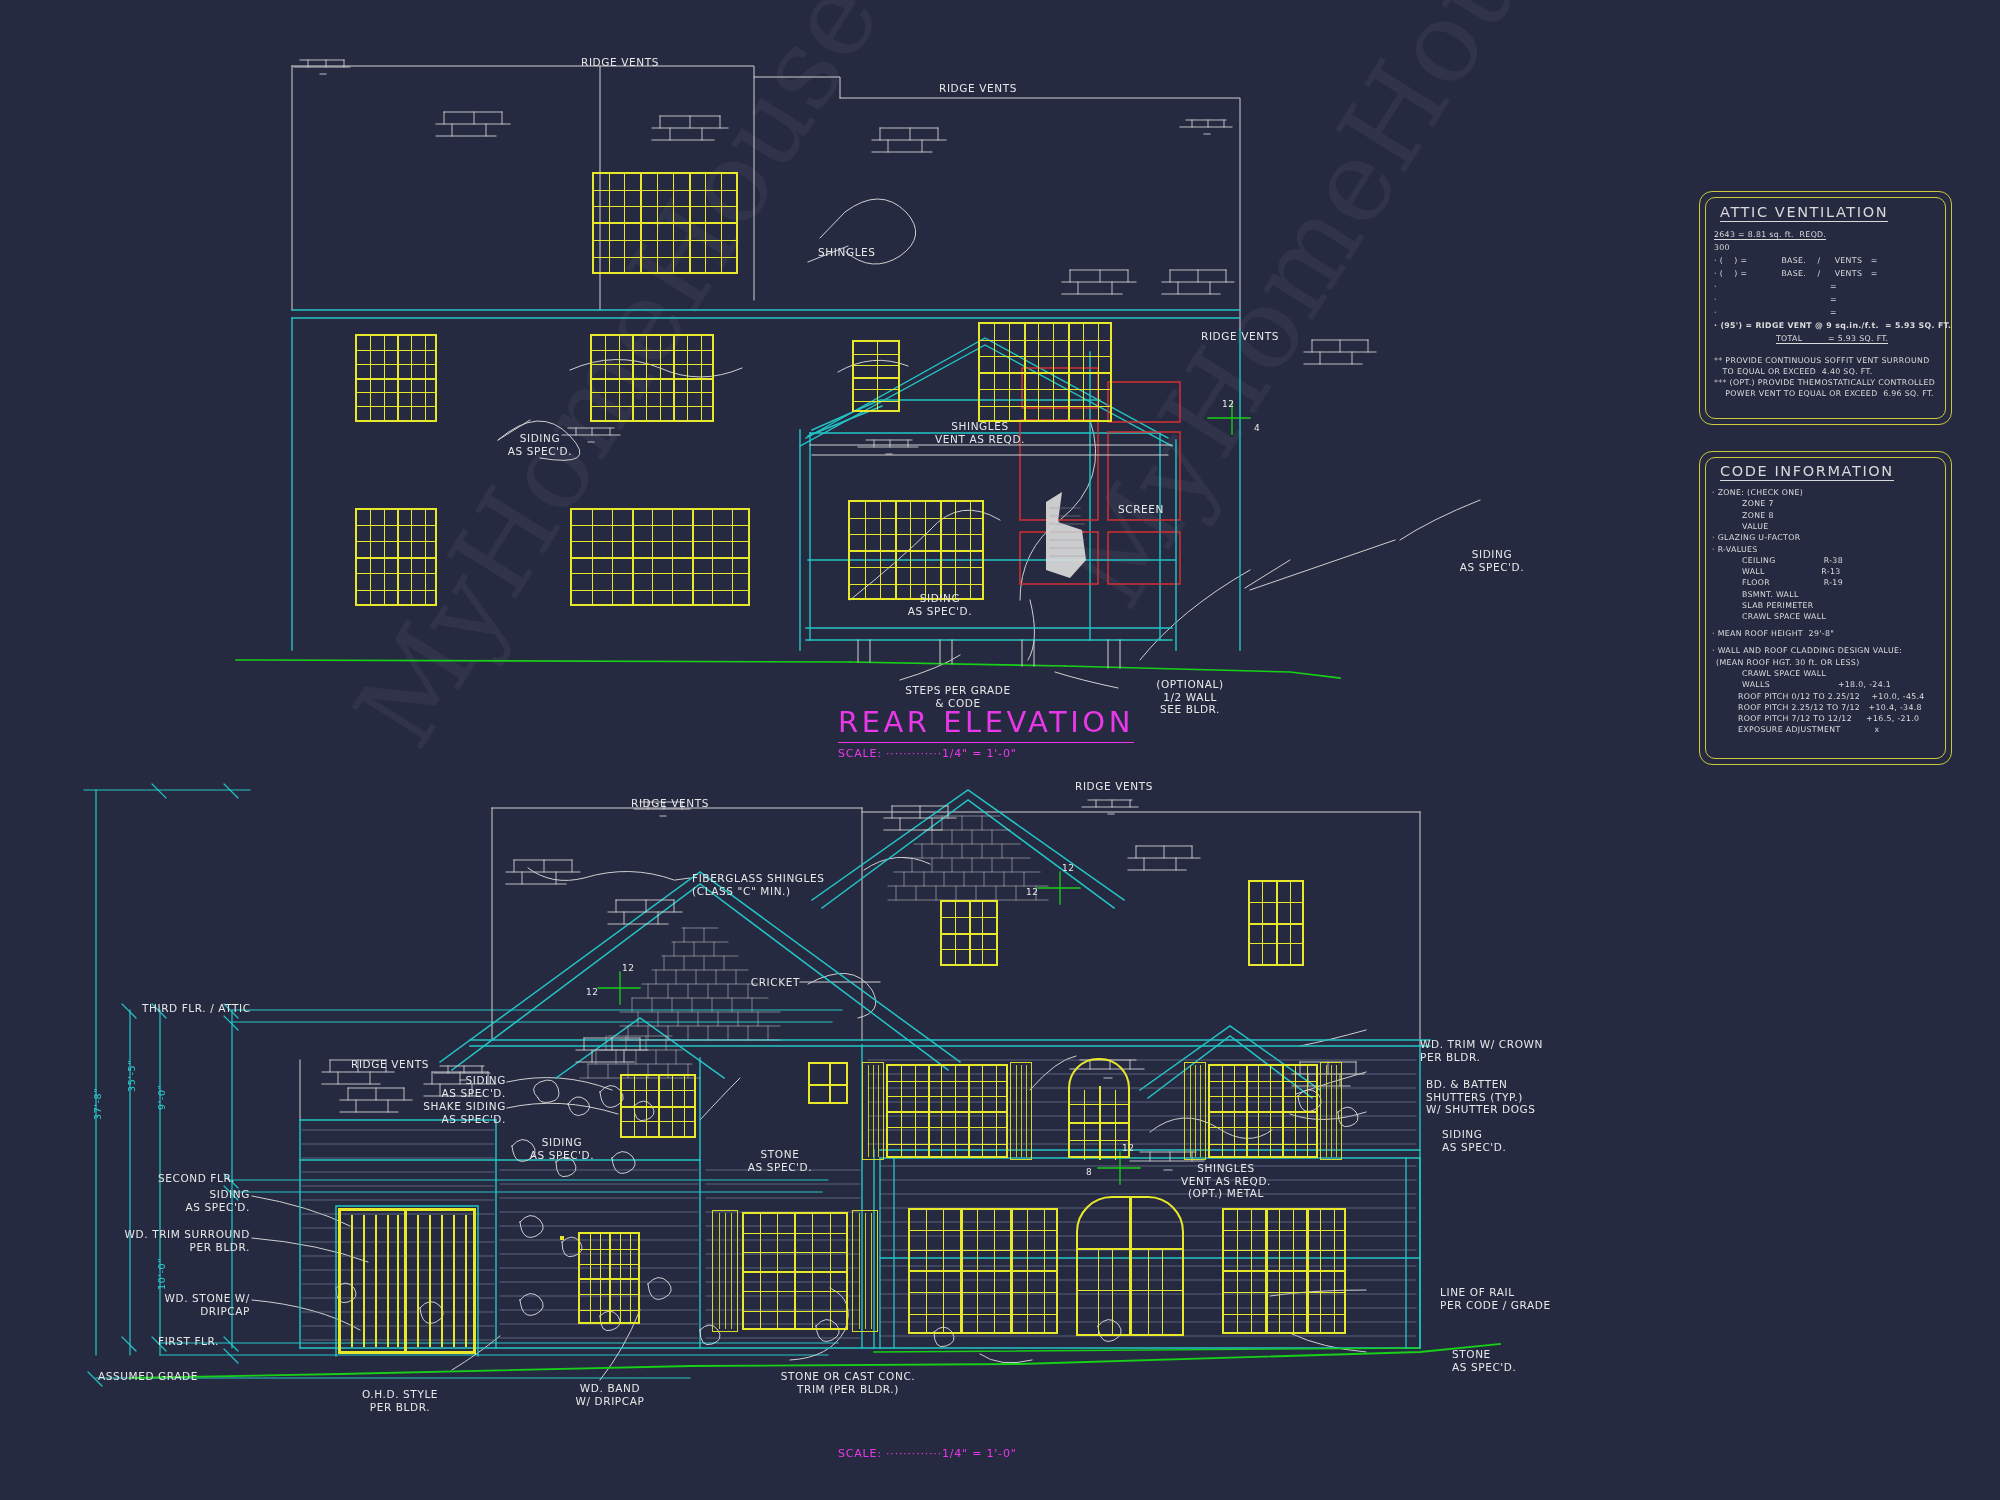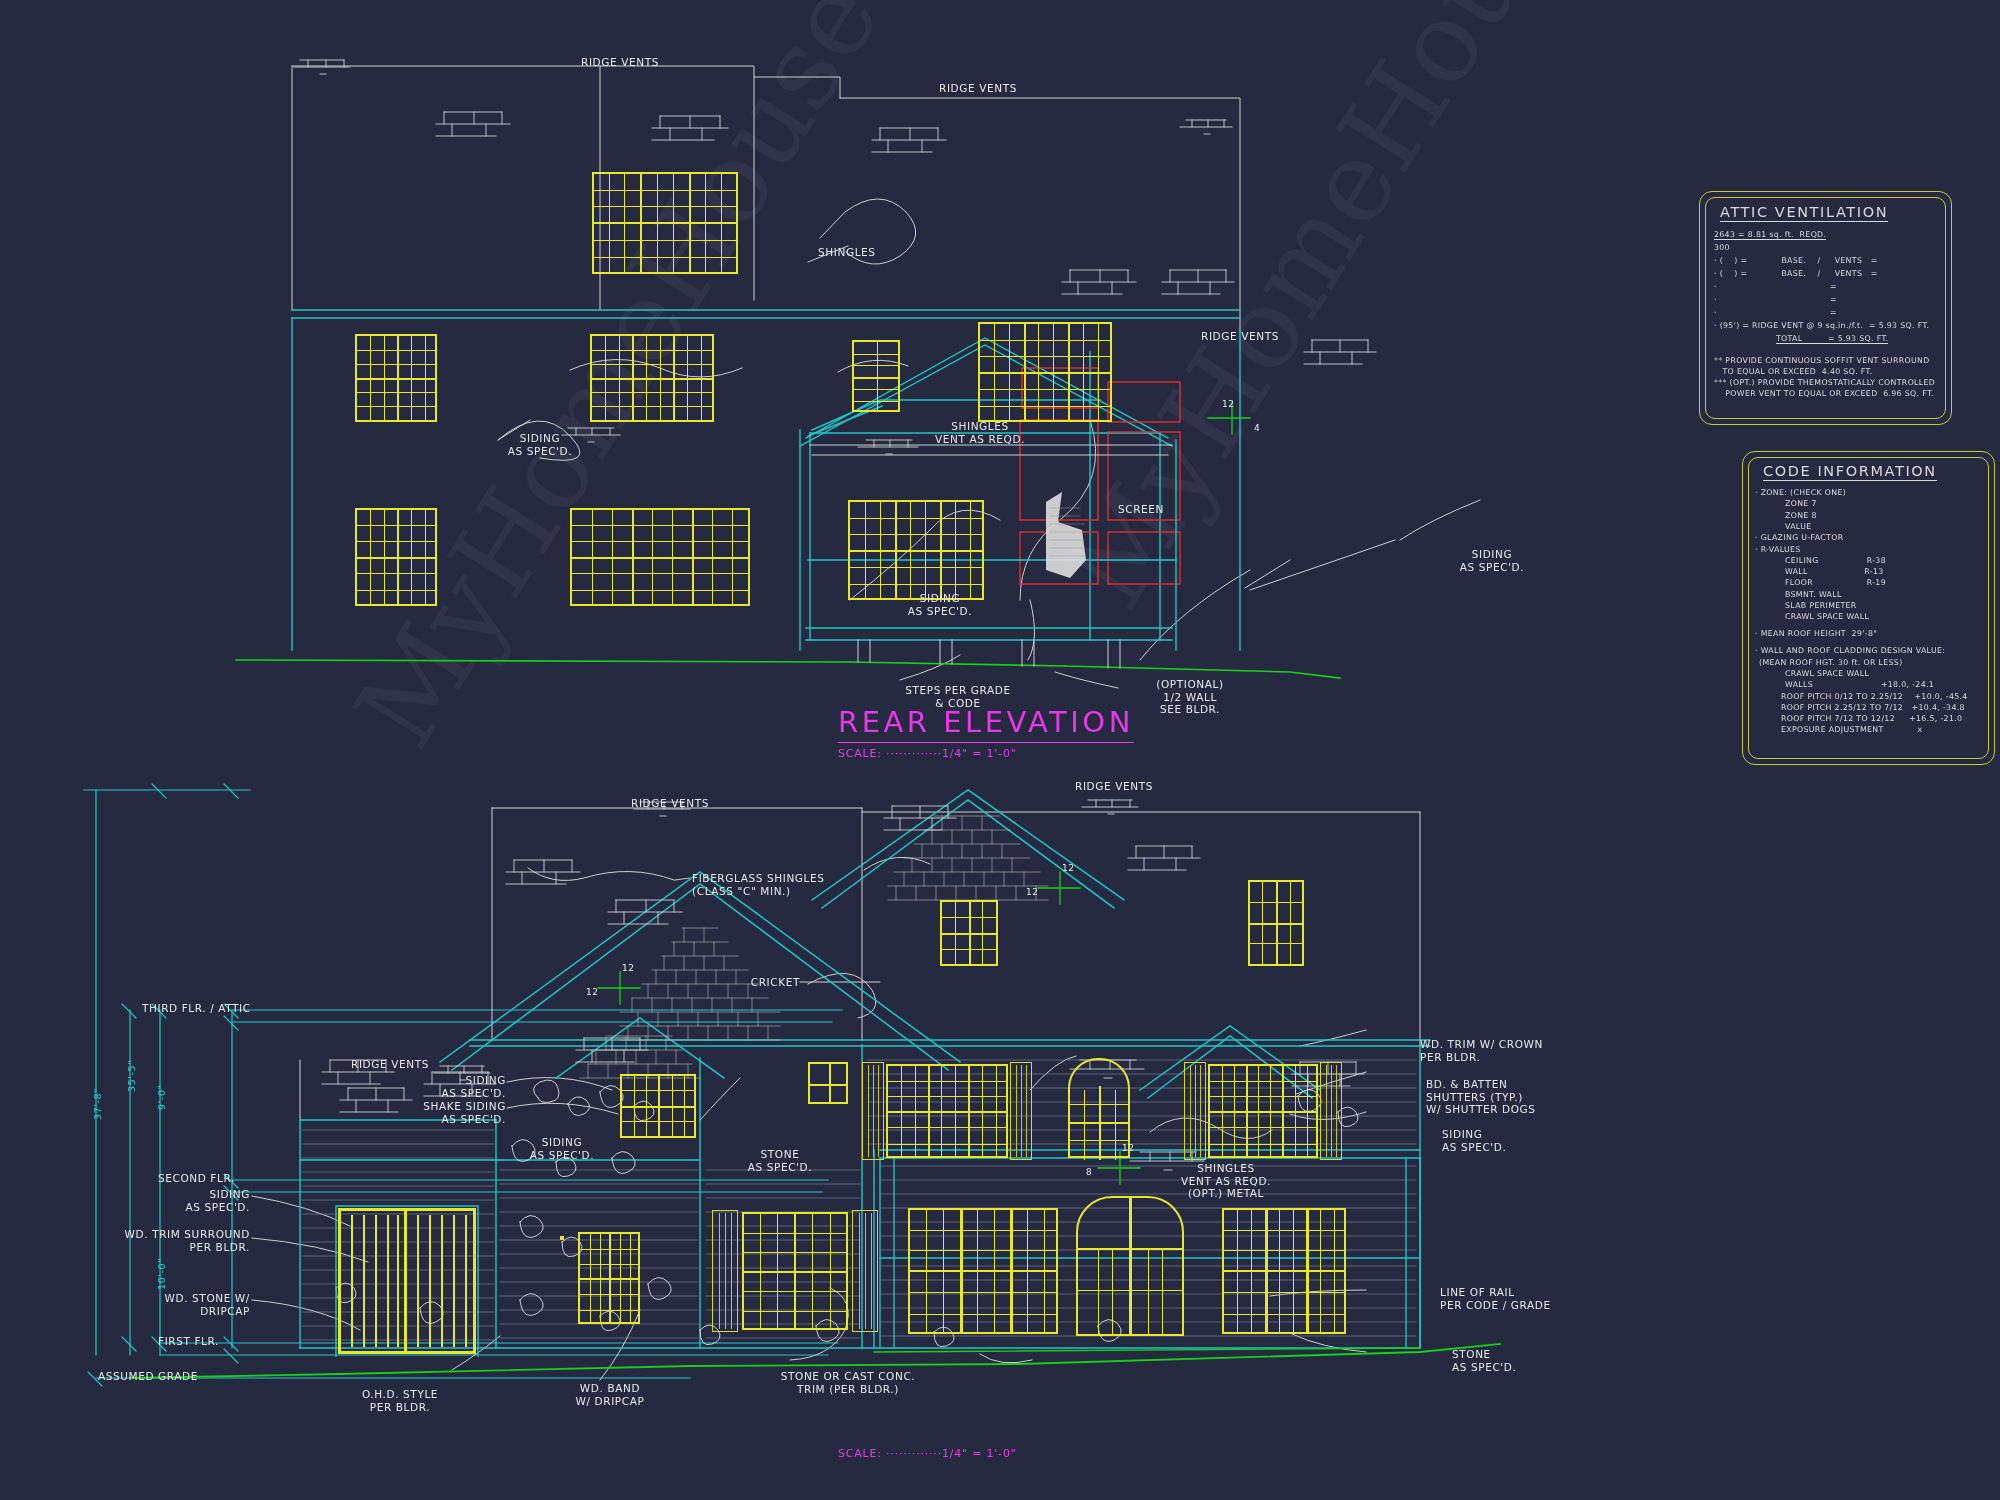--- a/index.html
+++ b/index.html
@@ -753,30 +753,30 @@
     <div class="inner"></div>
     <h3 style="left:20px;top:12px;">ATTIC VENTILATION</h3>
     <div id="av-lines">
         <div class="ln u" style="left: 14px; top: 38px;">2643 = 8.81 sq. ft.  REQD.</div>
         <div class="ln" style="left: 14px; top: 51px;">300</div>
         <div class="ln" style="left: 14px; top: 64px;">· (    ) =            BASE.    /     VENTS   =</div>
         <div class="ln" style="left: 14px; top: 77px;">· (    ) =            BASE.    /     VENTS   =</div>
         <div class="ln" style="left: 14px; top: 90px;">·                                        =</div>
         <div class="ln" style="left: 14px; top: 103px;">·                                        =</div>
         <div class="ln" style="left: 14px; top: 116px;">·                                        =</div>
-        <div class="ln" style="left: 14px; top: 129px;">· (95') = RIDGE VENT @ 9 sq.in./f.t.  = 5.93 SQ. FT.</div>
+        <div class="ln" style="left: 14px; top: 129px; font-weight: bold;">· (95') = RIDGE VENT @ 9 sq.in./f.t.  = 5.93 SQ. FT.</div>
         <div class="ln u" style="left: 76px; top: 142px;">TOTAL         = 5.93 SQ. FT.</div>
         <div class="ln" style="left: 14px; top: 164px;">** PROVIDE CONTINUOUS SOFFIT VENT SURROUND</div>
         <div class="ln" style="left: 14px; top: 175px;">   TO EQUAL OR EXCEED  4.40 SQ. FT.</div>
         <div class="ln" style="left: 14px; top: 186px;">*** (OPT.) PROVIDE THEMOSTATICALLY CONTROLLED</div>
         <div class="ln" style="left: 14px; top: 197px;">    POWER VENT TO EQUAL OR EXCEED  6.96 SQ. FT.</div>
       </div>
   </div>
 
-  <div class="box" style="left:1699px;top:451px;width:251px;height:312px;margin-left:43px;">
+  <div class="box" style="left:1699px;top:451px;width:251px;height:312px;">
     <div class="inner"></div>
     <h3 style="left:20px;top:11px;">CODE INFORMATION</h3>
     <div id="ci-lines">
         <div class="ln" style="left: 12px; top: 36px;">· ZONE: (CHECK ONE)</div>
         <div class="ln" style="left: 42px; top: 47.3px;">ZONE 7</div>
         <div class="ln" style="left: 42px; top: 58.6px;">ZONE 8</div>
         <div class="ln" style="left: 42px; top: 69.9px;">VALUE</div>
         <div class="ln" style="left: 12px; top: 81.2px;">· GLAZING U-FACTOR</div>
         <div class="ln" style="left: 12px; top: 92.5px;">· R-VALUES</div>
         <div class="ln" style="left: 42px; top: 103.8px;">CEILING                 R-38</div>

